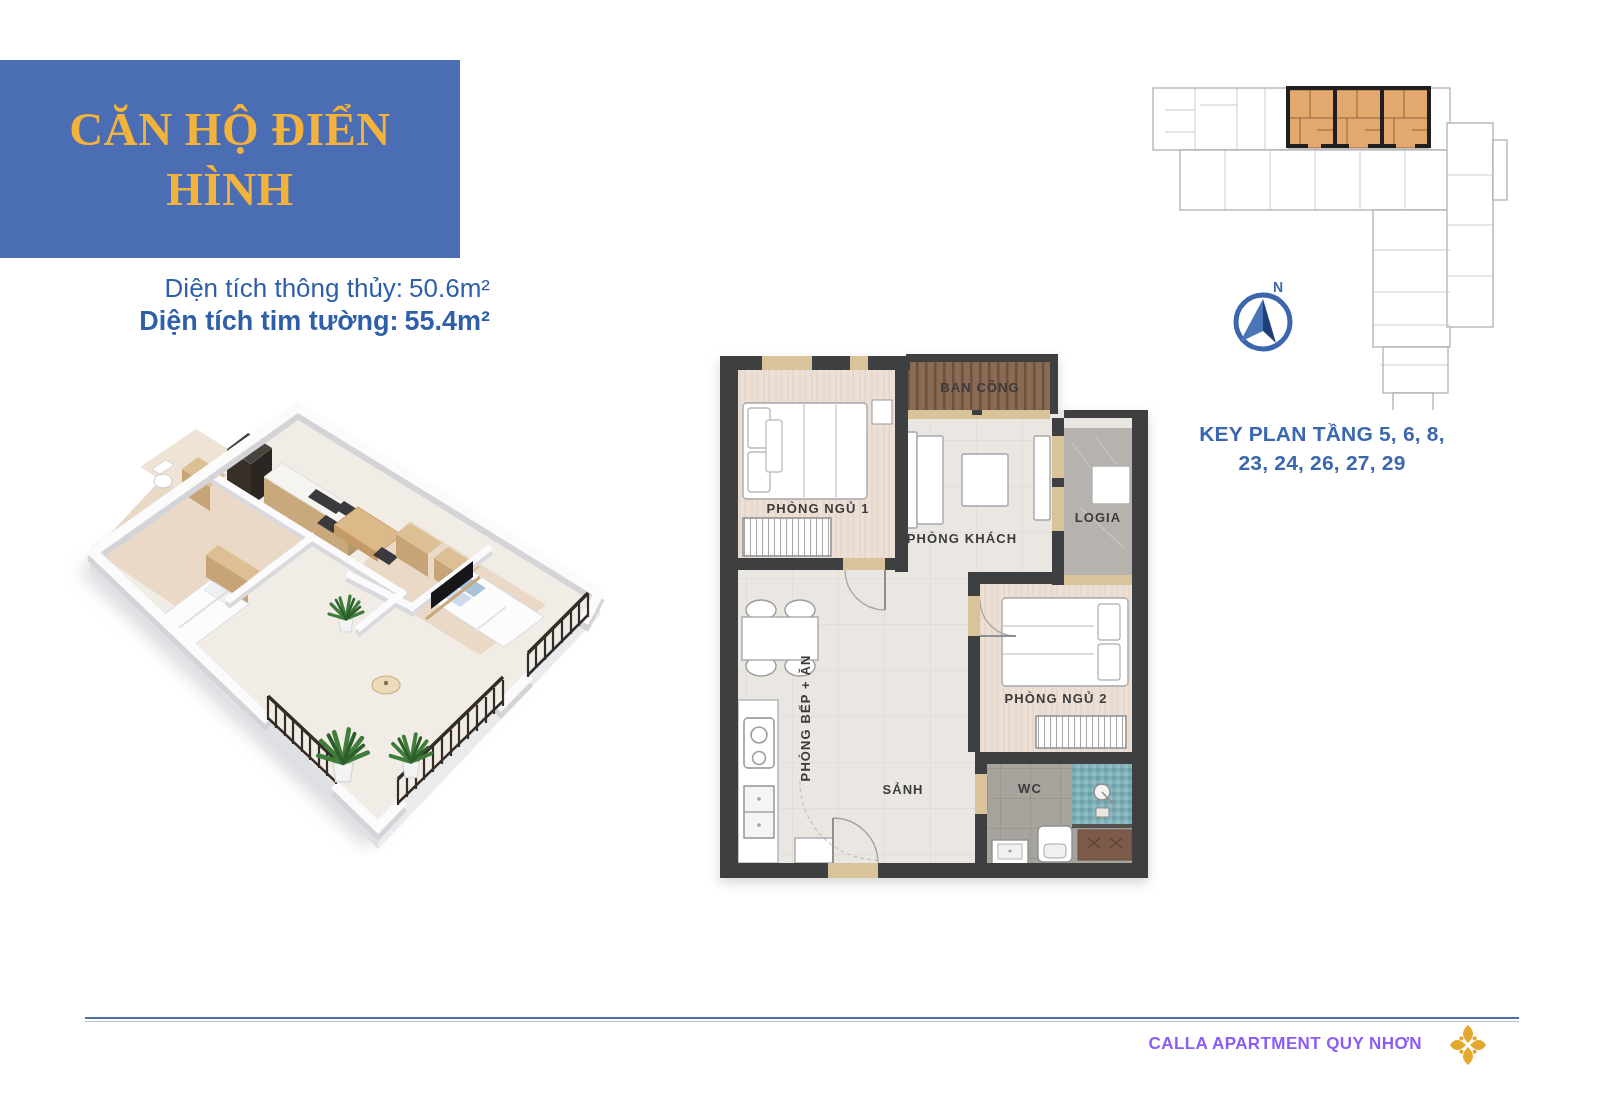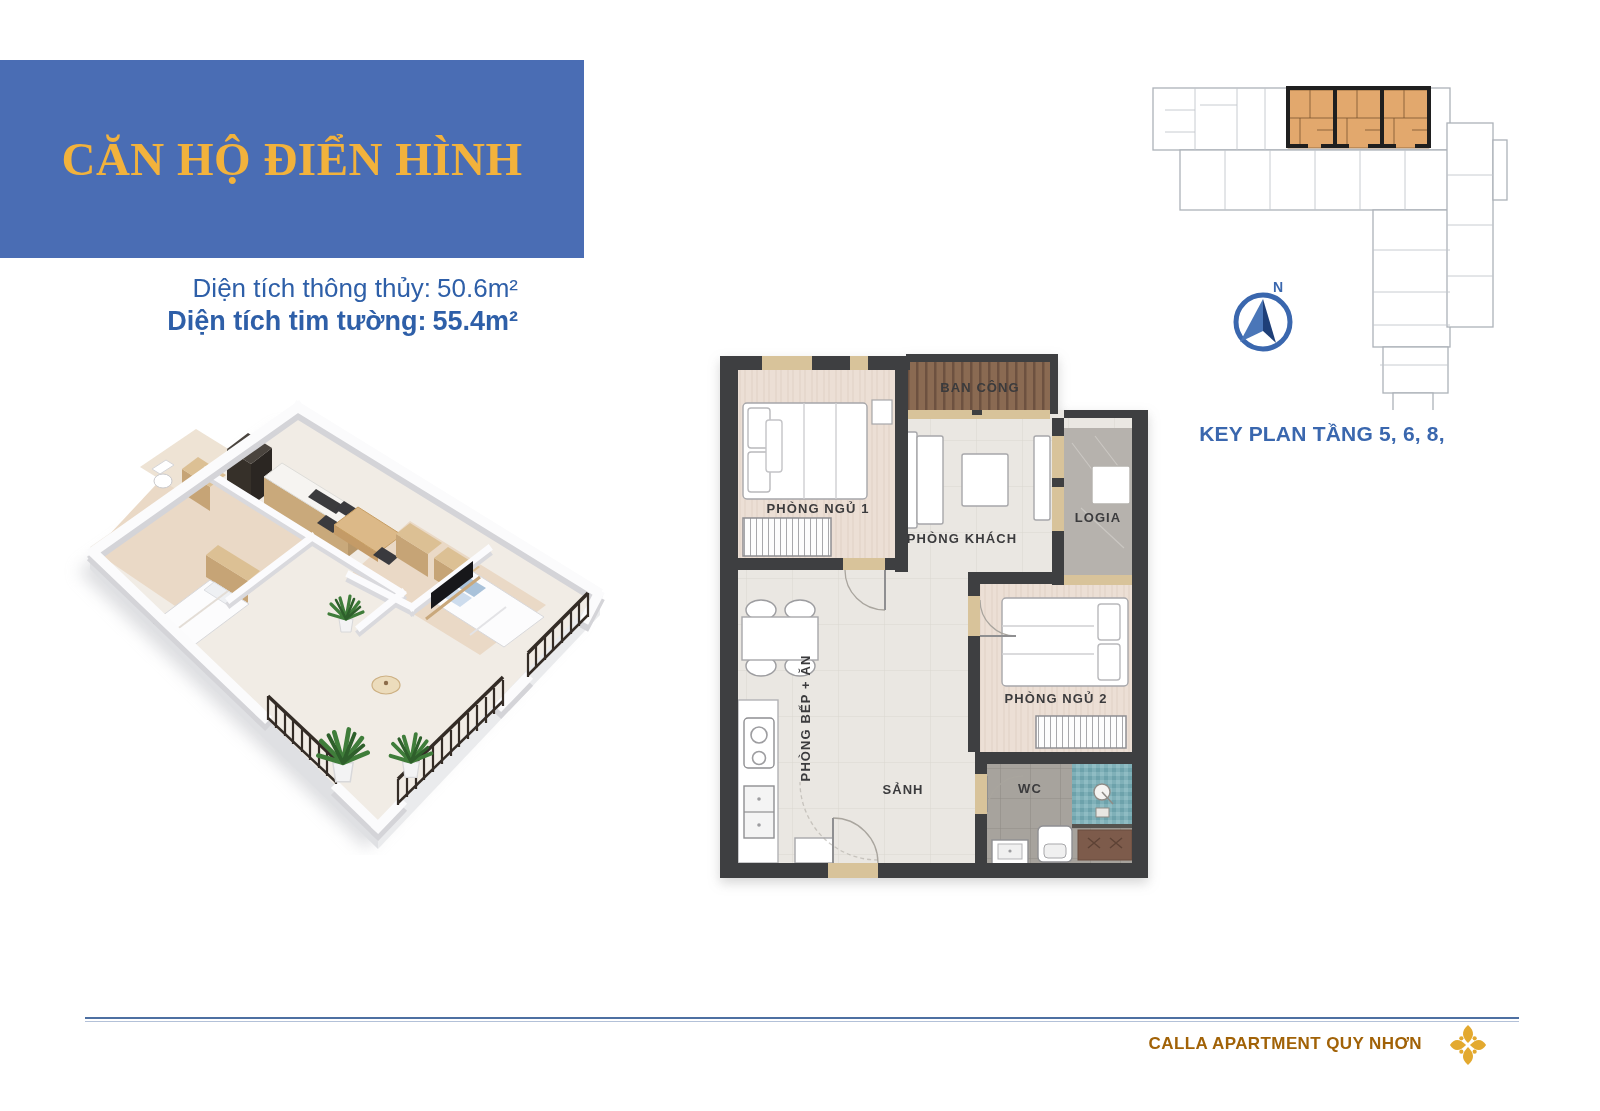--- a/index.html
+++ b/index.html
@@ -4,50 +4,50 @@
 <style>
   html,body{margin:0;padding:0;}
   body{
     width:1600px;height:1111px;position:relative;background:#ffffff;
     font-family:"Liberation Sans", sans-serif;overflow:hidden;
   }
   .abs{position:absolute;}
 
   
   #title-banner{
-    left:0;top:60px;width:584px;height:198px;background:#4a6db4;
+    left:0;top:60px;width:460px;height:198px;background:#4a6db4;
     display:flex;flex-direction:column;justify-content:center;align-items:center;
     text-align:center;
   }
   #title-banner .t-line{
     font-family:"Liberation Serif", serif;font-weight:700;
     font-size:47px;line-height:60px;color:#f2b23c;letter-spacing:.5px;
   }
 
   
   #area-summary{
-    left:0;top:272px;width:490px;text-align:right;color:#2e5fa8;margin-left:28px;
+    left:0;top:272px;width:490px;text-align:right;color:#2e5fa8;
   }
   #area-summary .a-line{font-size:26px;line-height:33px;}
   #area-summary .a-line.bold{font-weight:700;font-size:27px;}
   #area-summary .a-val{padding-left:6px;}
 
   
   #key-plan-caption{
     left:1157px;top:419px;width:330px;text-align:center;
     color:#3a67ae;font-size:21px;line-height:29px;font-weight:600;letter-spacing:.2px;
   }
 
   
   #footer-divider{
     left:85px;top:1017px;width:1434px;height:2px;
     border-top:2px solid #4e70a2;border-bottom:1px solid #b3c1d8;
   }
   #footer-brand{
-    top:1034px;right:178px;color:#a16207;font-size:17px;font-weight:600;
+    top:1034px;right:178px;color:#8b5cf6;font-size:17px;font-weight:600;
     letter-spacing:.4px;white-space:nowrap;
   }
   #fp-svg{filter:drop-shadow(0 5px 6px rgba(90,90,90,.25));}
   svg text{font-family:"Liberation Sans", sans-serif;}
   .fp-label{font-size:13px;font-weight:700;letter-spacing:1.1px;fill:#3b3b3d;}
 </style>
 </head>
 <body>
 
 <div id="title-banner" class="abs">
@@ -359,20 +359,21 @@
   <g>
     <circle cx="138" cy="242" r="27" fill="#ffffff" stroke="#3a67ae" stroke-width="5"></circle>
     <polygon points="138,219 151,263 138,251" fill="#1e3f78"></polygon>
     <polygon points="138,219 138,251 115,262" fill="#4a76b8"></polygon>
     <text x="148" y="212" font-size="14" font-weight="600" fill="#3a67ae">N</text>
   </g>
 </svg>
 
 <div id="key-plan-caption" class="abs">
   <div>KEY PLAN TẦNG 5, 6, 8,</div>
+  <div>23, 24, 26, 27, 29</div>
 </div>
 
 <div id="footer-divider" class="abs"></div>
 <div id="footer-brand" class="abs">CALLA APARTMENT QUY NHƠN</div>
 <svg class="abs" style="left:1449px;top:1023px" width="38" height="44" viewBox="0 0 40 44">
   <g fill="#e3a92f">
     <path d="M20 20 C14 14 12 8 20 1 C28 8 26 14 20 20 Z"></path>
     <path d="M20 24 C14 30 12 36 20 43 C28 36 26 30 20 24 Z"></path>
     <path d="M18 22 C12 16 6 14 1 22 C6 30 12 28 18 22 Z"></path>
     <path d="M22 22 C28 16 34 14 39 22 C34 30 28 28 22 22 Z"></path>

